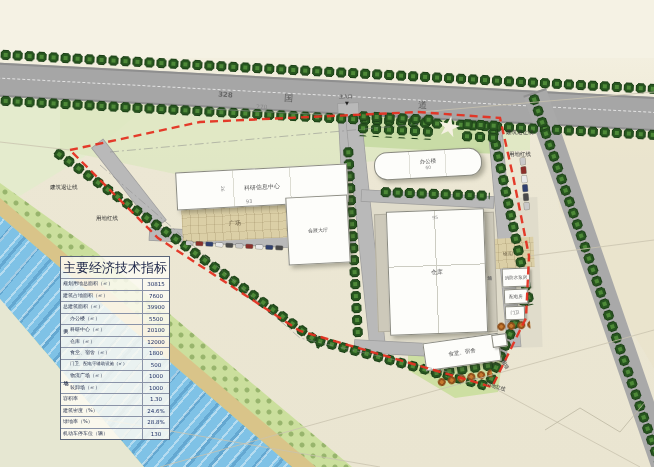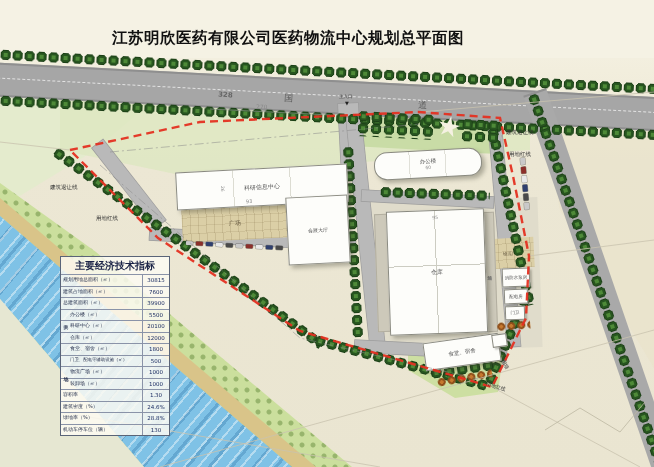--- a/index.html
+++ b/index.html
@@ -78,21 +78,21 @@
   .car{position:absolute;width:7px;height:4px;border-radius:1px;box-shadow:0 0 0 .5px rgba(0,0,0,.35);}
   .carv{width:5px;height:7px;}
   
   .lbl{position:absolute;color:#333;white-space:nowrap;line-height:1;}
   .dim{color:#8a8a8a;}
   .title-main{left:112px;top:31px;font-size:15.5px;font-weight:bold;color:#101010;letter-spacing:.5px;}
   .title-wm{left:18px;top:31px;font-size:16px;color:rgba(148,154,122,.8);letter-spacing:3.5px;}
   
   .ecotable{left:60px;top:256px;width:108px;background:rgba(253,250,242,.85);
     border:1px solid #5a6478;color:#222;z-index:60;}
-  .ecotable .hdr{font-size:10px;font-weight:bold;text-align:center;padding:2px 0 1px;color:#1b2447;}
+  .ecotable .hdr{font-size:13px;font-weight:normal;text-align:center;padding:2px 0 1px;color:#1b2447;}
   .erow{display:flex;border-top:.5px solid #8a93a8;height:10.5px;align-items:center;}
   .erow .lab{flex:1;font-size:5px;line-height:1.12;padding-left:2px;color:#26304d;}
   .erow.grp .lab{padding-left:9px;}
   .erow .val{width:26px;border-left:.5px solid #8a93a8;font-size:5.5px;text-align:center;color:#15275e;align-self:stretch;display:flex;align-items:center;justify-content:center;}
   .gv{position:absolute;writing-mode:vertical-rl;font-size:5px;color:#26304d;left:2px;}
   svg.lines{position:absolute;inset:0;z-index:40;}
   .z50{z-index:50;} .z30{z-index:30;} .z20{z-index:20;} .z10{z-index:10;}
 </style>
 </head>
 <body>
@@ -222,21 +222,20 @@
   <span class="lbl z50" style="left:50px;top:185px;font-size:5.5px;">建筑退让线</span>
   <span class="lbl z50" style="left:96px;top:216px;font-size:5.5px;">用地红线</span>
   <span class="lbl z50" style="left:506px;top:130px;font-size:5.5px;">建筑退让线</span>
   <span class="lbl z50" style="left:509px;top:152px;font-size:5.5px;">用地红线</span>
   <span class="lbl z50" style="left:500px;top:362px;font-size:5px;transform:rotate(60deg);">围墙</span>
   <span class="lbl z50" style="left:486px;top:384px;font-size:5px;transform:rotate(18deg);">用地红线</span>
 
   <span class="lbl dim z50" style="left:246px;top:199px;font-size:5px;transform:rotate(-3deg);">93</span>
   <span class="lbl dim z50" style="left:219px;top:186px;font-size:4.5px;writing-mode:vertical-rl;">26</span>
 
-  <span class="lbl title-main z50">江苏明欣医药有限公司医药物流中心规划总平面图</span>
 
   <div class="abs ecotable">
     <div class="hdr">主要经济技术指标</div>
     <div style="position:relative;">
       <div class="gv" style="top:46px;">其中</div>
       <div class="gv" style="top:98px;">场地</div>
       <div class="erow">
           <span class="lab">规划用地总面积（㎡）</span>
           <span class="val">30815</span>
         </div>

